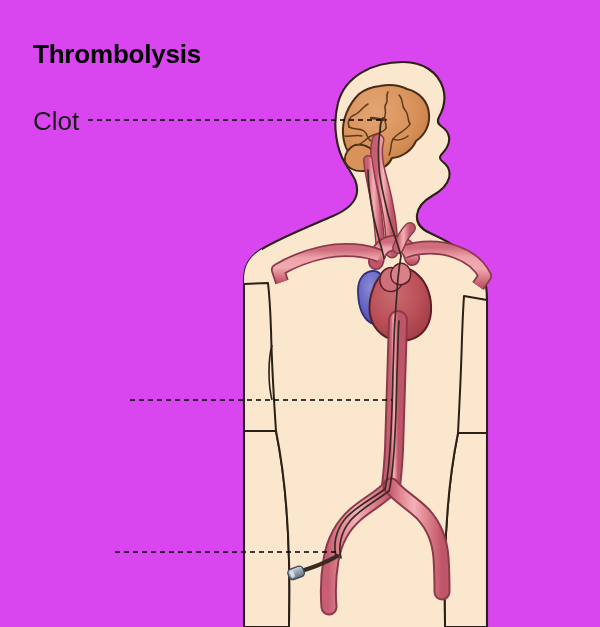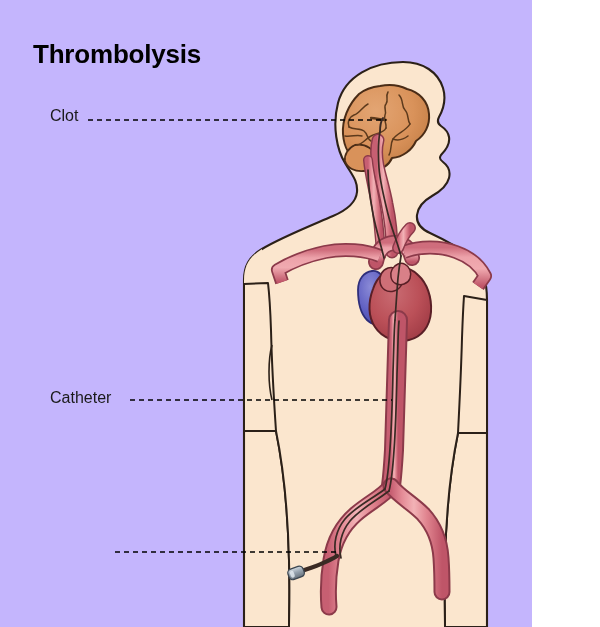--- a/index.html
+++ b/index.html
@@ -5,61 +5,59 @@
   html, body {
     margin: 0;
     padding: 0;
     background: #ffffff;
   }
   body {
     font-family: "Liberation Sans", sans-serif;
   }
   #figure-root {
     position: relative;
-    width: 532px;
+    width: 600px;
     height: 627px;
-    background: #c4b5fd;
+    background: #d946ef;
     overflow: hidden;
   }
   #figure-title {
     position: absolute;
     left: 33px;
     top: 39px;
     font-size: 26px;
     font-weight: bold;
     color: #000000;
     letter-spacing: -0.2px;
     white-space: nowrap;
   }
   .callout-label {
     position: absolute;
-    font-size: 16px;
+    font-size: 26px;
     color: #1a1a1a;
     white-space: pre;
     line-height: 1.22;
-    margin-left: 17px;
   }
   #label-clot { left: 33px; top: 106px; }
   #label-catheter { left: 33px; top: 388px; }
   #label-femoral { left: 33px; top: 518px; }
   #svg-illustration {
     position: absolute;
     left: 0;
     top: 0;
   }
 </style>
 </head>
 <body>
 
 <div id="figure-root">
 
   <div id="figure-title">Thrombolysis</div>
 
   <div class="callout-label" id="label-clot">Clot</div>
-  <div class="callout-label" id="label-catheter">Catheter</div>
 
   <svg id="svg-illustration" width="600" height="627" viewBox="0 0 600 627">
     <defs>
       <linearGradient id="artVert" x1="0" y1="0" x2="1" y2="0">
         <stop offset="0%" stop-color="#c75f72"></stop>
         <stop offset="22%" stop-color="#e58c97"></stop>
         <stop offset="45%" stop-color="#f2b2b6"></stop>
         <stop offset="70%" stop-color="#e0848f"></stop>
         <stop offset="100%" stop-color="#bf5568"></stop>
       </linearGradient>

